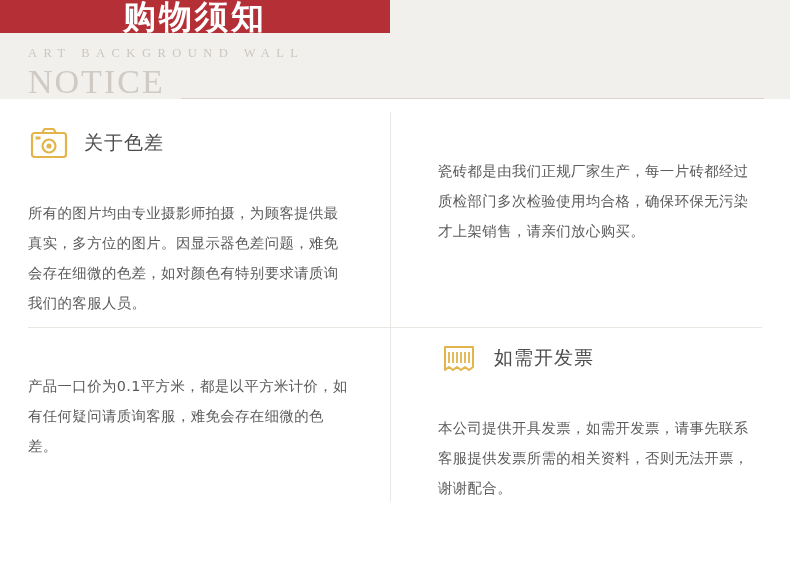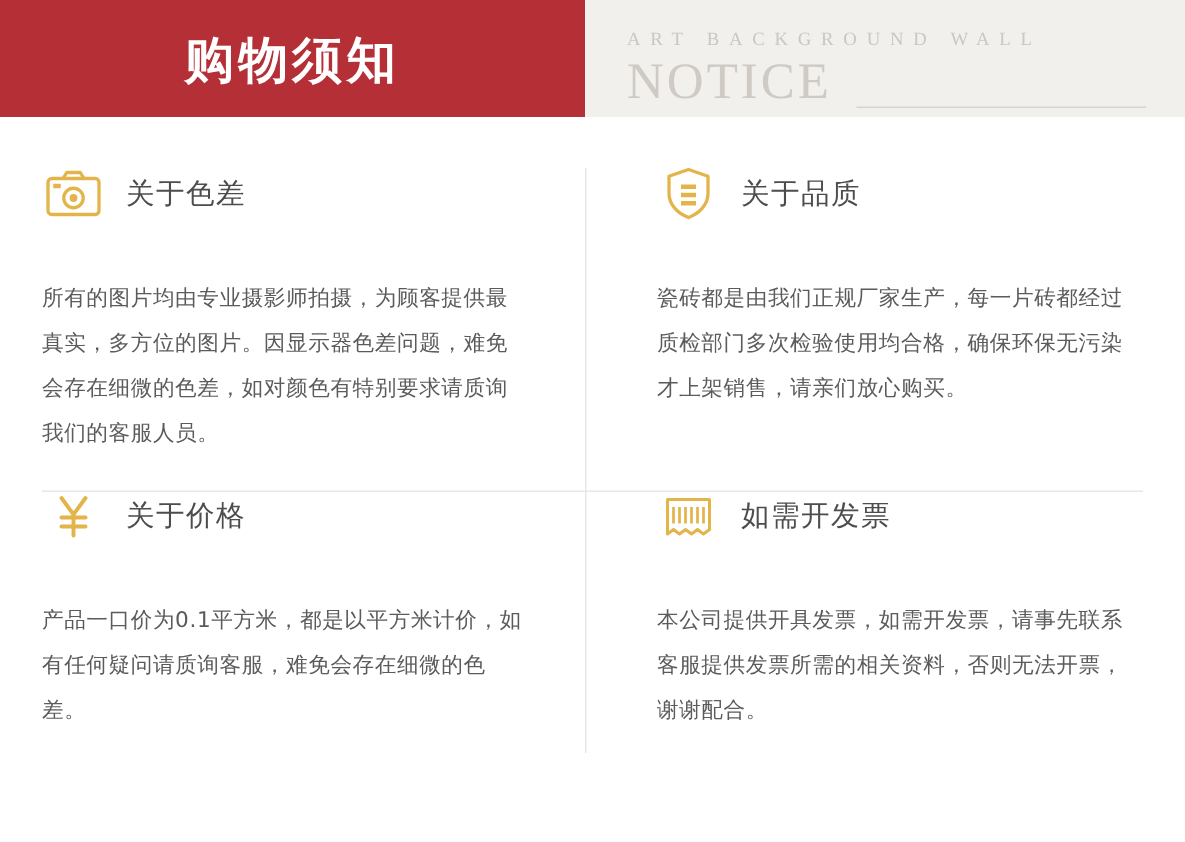--- a/index.html
+++ b/index.html
@@ -20,22 +20,23 @@
     width: 790px;
     height: 561px;
     box-sizing: border-box;
   }
 
   
   .header {
     position: relative;
     display: flex;
     align-items: stretch;
-    height: 78px;
+    height: 92px;
     background: #f2f0ed;
+    flex-direction: column;
   }
   .header-left {
     width: 390px;
     background: #b52f37;
     display: flex;
     align-items: center;
     justify-content: center;
     flex: none;
   }
   .header-title {
@@ -188,46 +189,24 @@
             <circle cx="19" cy="19" r="2.6" fill="#e2b44a" stroke="none"></circle>
             <rect x="5.5" y="9.5" width="5" height="3" fill="#e2b44a" stroke="none"></rect>
           </svg>
         </div>
         <div class="cell-title">关于色差</div>
       </div>
       <div class="cell-body">所有的图片均由专业摄影师拍摄，为顾客提供最真实，多方位的图片。因显示器色差问题，难免会存在细微的色差，如对颜色有特别要求请质询我们的客服人员。</div>
     </div>
 
     <div class="cell right">
-      <div class="cell-head">
-        <div class="icon-box">
-          <svg width="32" height="36" viewBox="0 0 32 36" fill="none" stroke="#e2b44a" stroke-width="2.2">
-            <path d="M16 2 L29 6.5 V18 C29 26 22.5 31.5 16 34 C9.5 31.5 3 26 3 18 V6.5 Z" stroke-linejoin="round"></path>
-            <rect x="11" y="12" width="10" height="3" fill="#e2b44a" stroke="none"></rect>
-            <rect x="11" y="17.5" width="10" height="3" fill="#e2b44a" stroke="none"></rect>
-            <rect x="11" y="23" width="10" height="3" fill="#e2b44a" stroke="none"></rect>
-          </svg>
-        </div>
-        <div class="cell-title">关于品质</div>
-      </div>
       <div class="cell-body">瓷砖都是由我们正规厂家生产，每一片砖都经过质检部门多次检验使用均合格，确保环保无污染才上架销售，请亲们放心购买。</div>
     </div>
 
     <div class="cell">
-      <div class="cell-head">
-        <div class="icon-box">
-          <svg width="30" height="34" viewBox="0 0 30 34" fill="none" stroke="#e2b44a" stroke-width="2.6" stroke-linecap="round">
-            <path d="M7 5 L15 16 L23 5"></path>
-            <path d="M7 18 H23"></path>
-            <path d="M7 24 H23"></path>
-            <path d="M15 16 V30"></path>
-          </svg>
-        </div>
-        <div class="cell-title">关于价格</div>
-      </div>
       <div class="cell-body">产品一口价为0.1平方米，都是以平方米计价，如有任何疑问请质询客服，难免会存在细微的色差。</div>
     </div>
 
     <div class="cell right">
       <div class="cell-head">
         <div class="icon-box">
           <svg width="34" height="34" viewBox="0 0 34 34" fill="none" stroke="#e2b44a" stroke-width="2">
             <path d="M3 6 H31 V26 L27 29 L23 26 L19 29 L15 26 L11 29 L7 26 L3 29 Z" stroke-linejoin="round"></path>
             <path d="M7 11 V22 M11 11 V22 M15 11 V22 M19 11 V22 M23 11 V22 M27 11 V22" stroke-width="1.8"></path>
           </svg>

